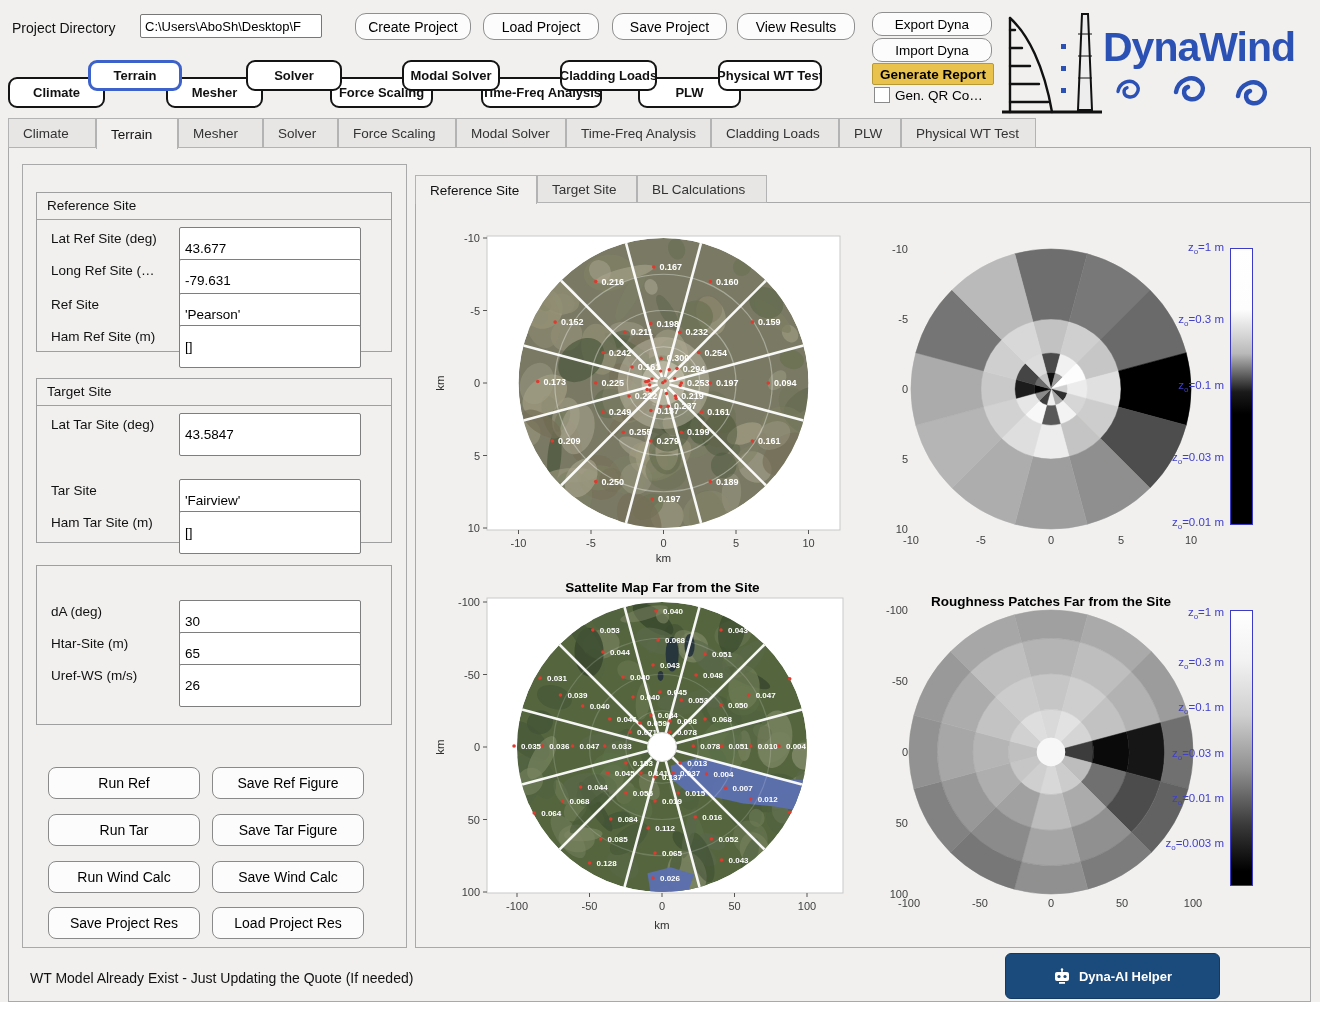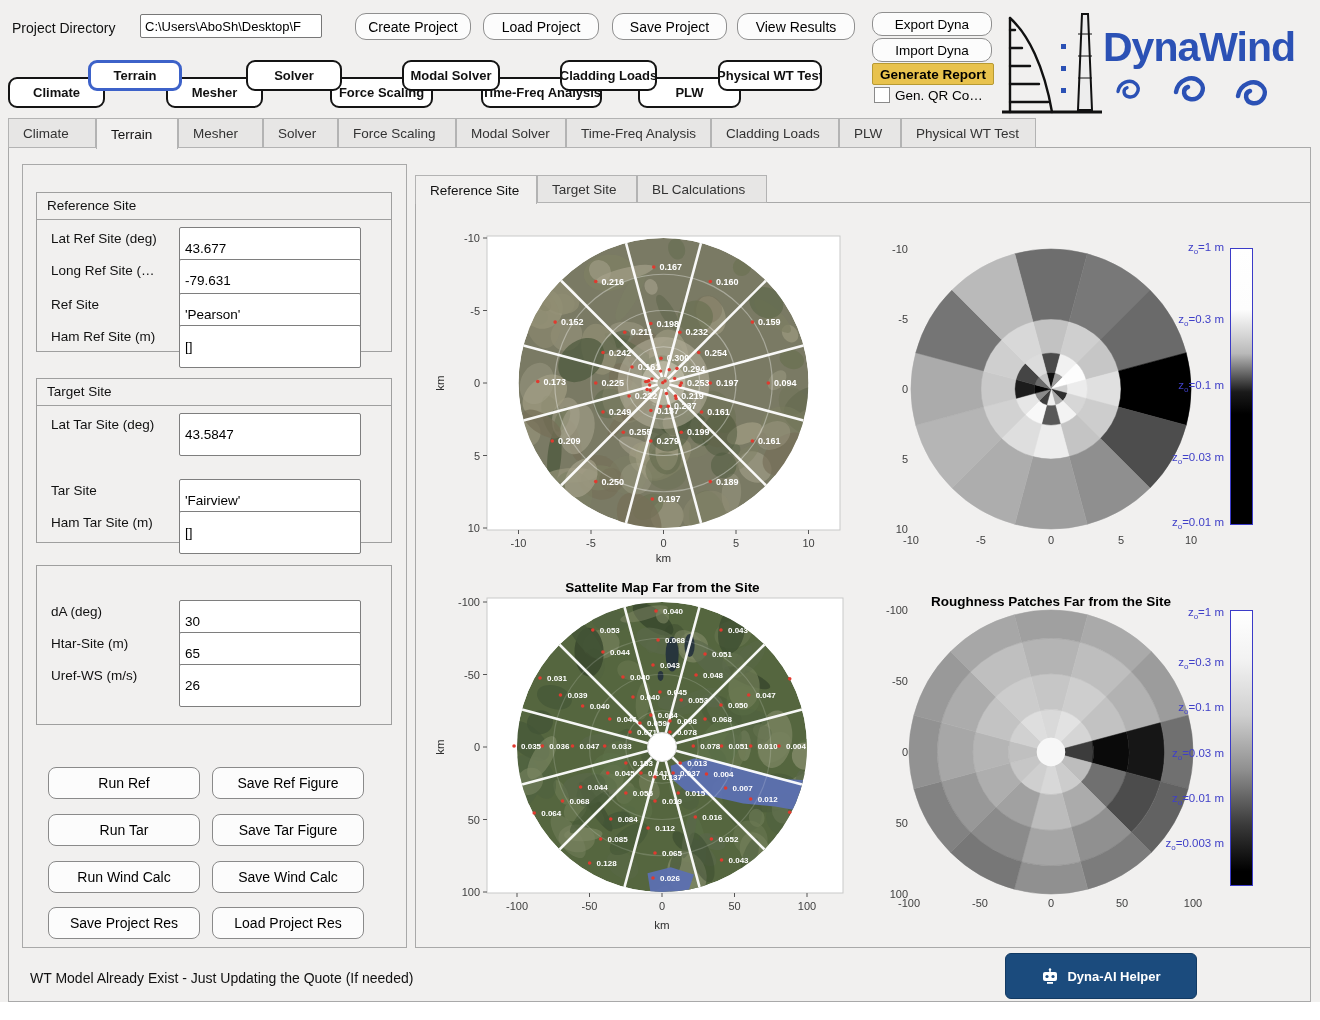--- a/index.html
+++ b/index.html
@@ -70,21 +70,21 @@
   #plot1 .plot-title{left:0px;top:20px;width:366px;}
   #plot3 .plot-title{left:0px;top:21px;width:366px;}
   .plot svg{position:absolute;left:0;top:0;}
   .cb{position:absolute;left:362px;width:23px;border:1px solid #3b3bc8;box-sizing:border-box;}
   #plot1 .cb{top:35px;height:277px;background:linear-gradient(to bottom,#ffffff 0%,#fdfdfd 22%,#b9b9b9 38%,#1a1a1a 52%,#000 60%,#000 100%);}
   #plot3 .cb{top:37px;height:276px;background:linear-gradient(to bottom,#ffffff 0%,#f2f2f2 18%,#cfcfcf 38%,#8f8f8f 58%,#3a3a3a 78%,#000 95%,#000 100%);}
   .cb-lab{position:absolute;right:96px;width:130px;text-align:right;font-size:11.5px;color:#4040c8;white-space:nowrap;}
   .cb-lab sub{font-size:8px;}
   
   .status-text{position:absolute;left:30px;top:970px;font-size:14px;color:#111;}
-  .ai-btn{position:absolute;left:1005px;top:953px;width:192px;height:46px;background:#1b4b7d;border:1px solid #123a63;border-radius:6px;color:#fff;font:bold 13px "Liberation Sans",sans-serif;display:flex;align-items:center;justify-content:center;gap:8px;cursor:pointer;}
+  .ai-btn{position:absolute;left:1005px;top:953px;width:215px;height:46px;background:#1b4b7d;border:1px solid #123a63;border-radius:6px;color:#fff;font:bold 13px "Liberation Sans",sans-serif;display:flex;align-items:center;justify-content:center;gap:8px;cursor:pointer;}
 </style>
 </head>
 <body>
 
 <div class="app">
 
   <span class="pd-label">Project Directory</span>
   <input class="pd-input" value="C:\Users\AboSh\Desktop\F" style="">
   <button class="tb-btn b-create">Create Project</button>
   <button class="tb-btn b-load">Load Project</button>

